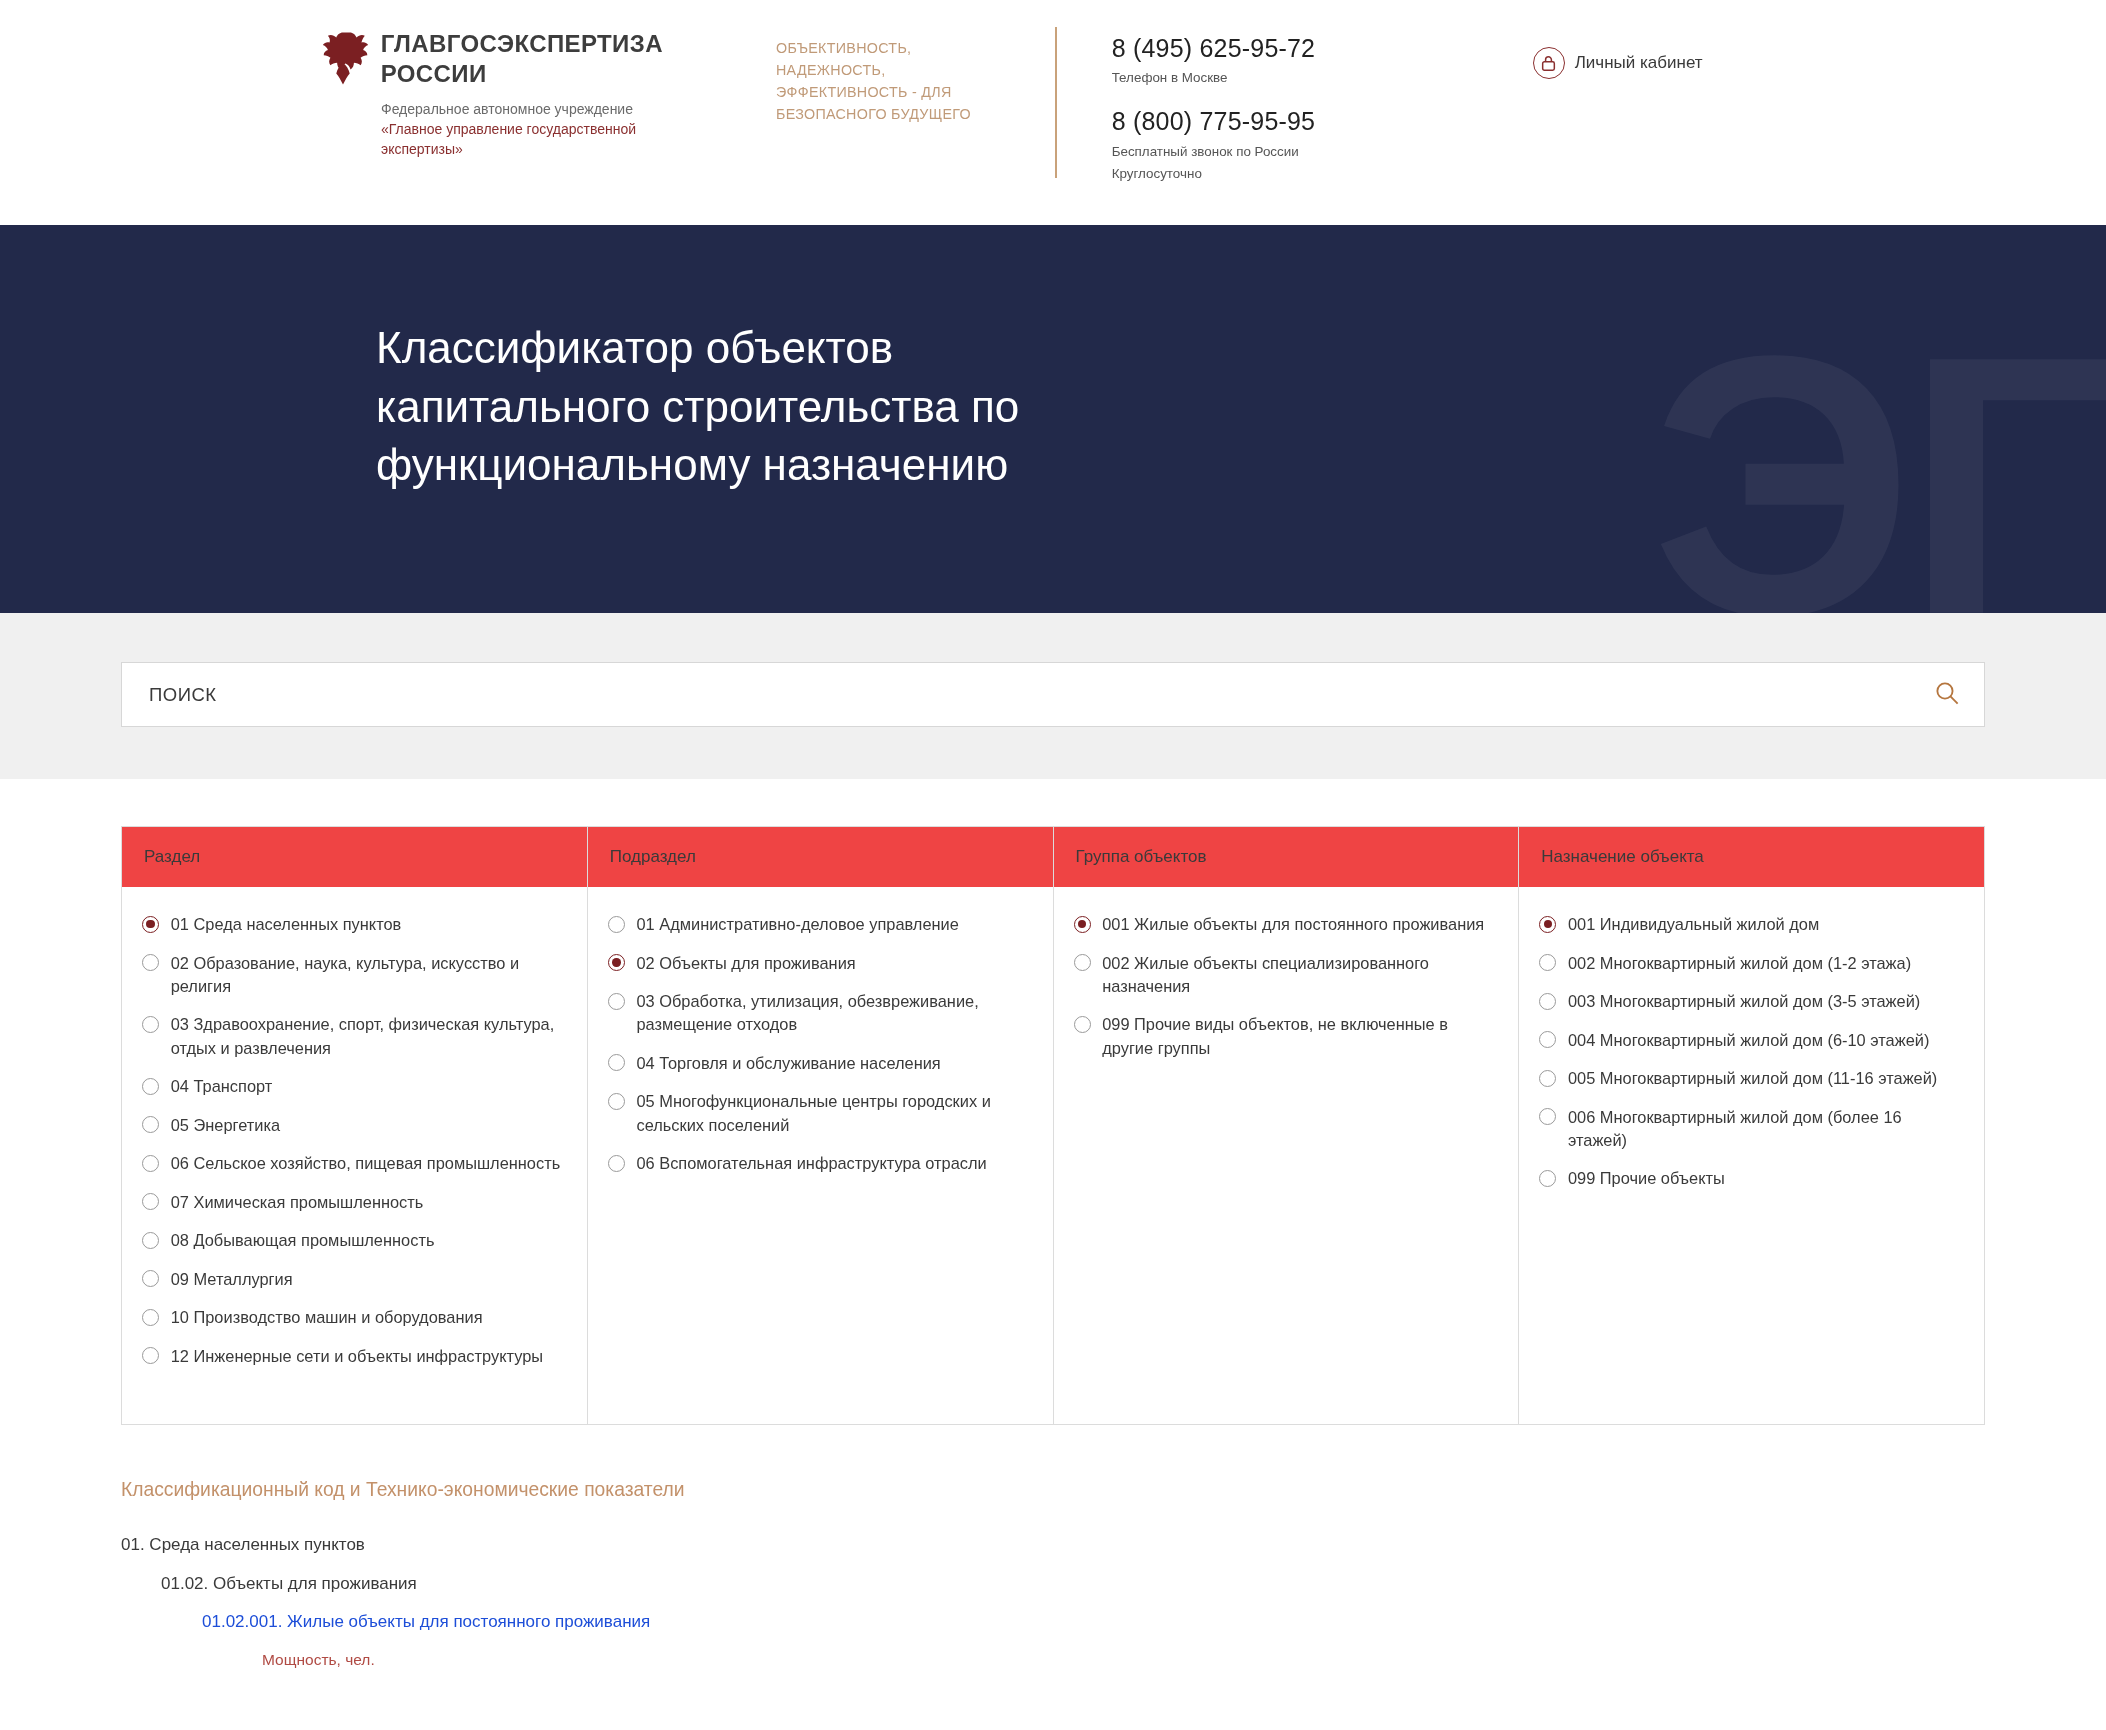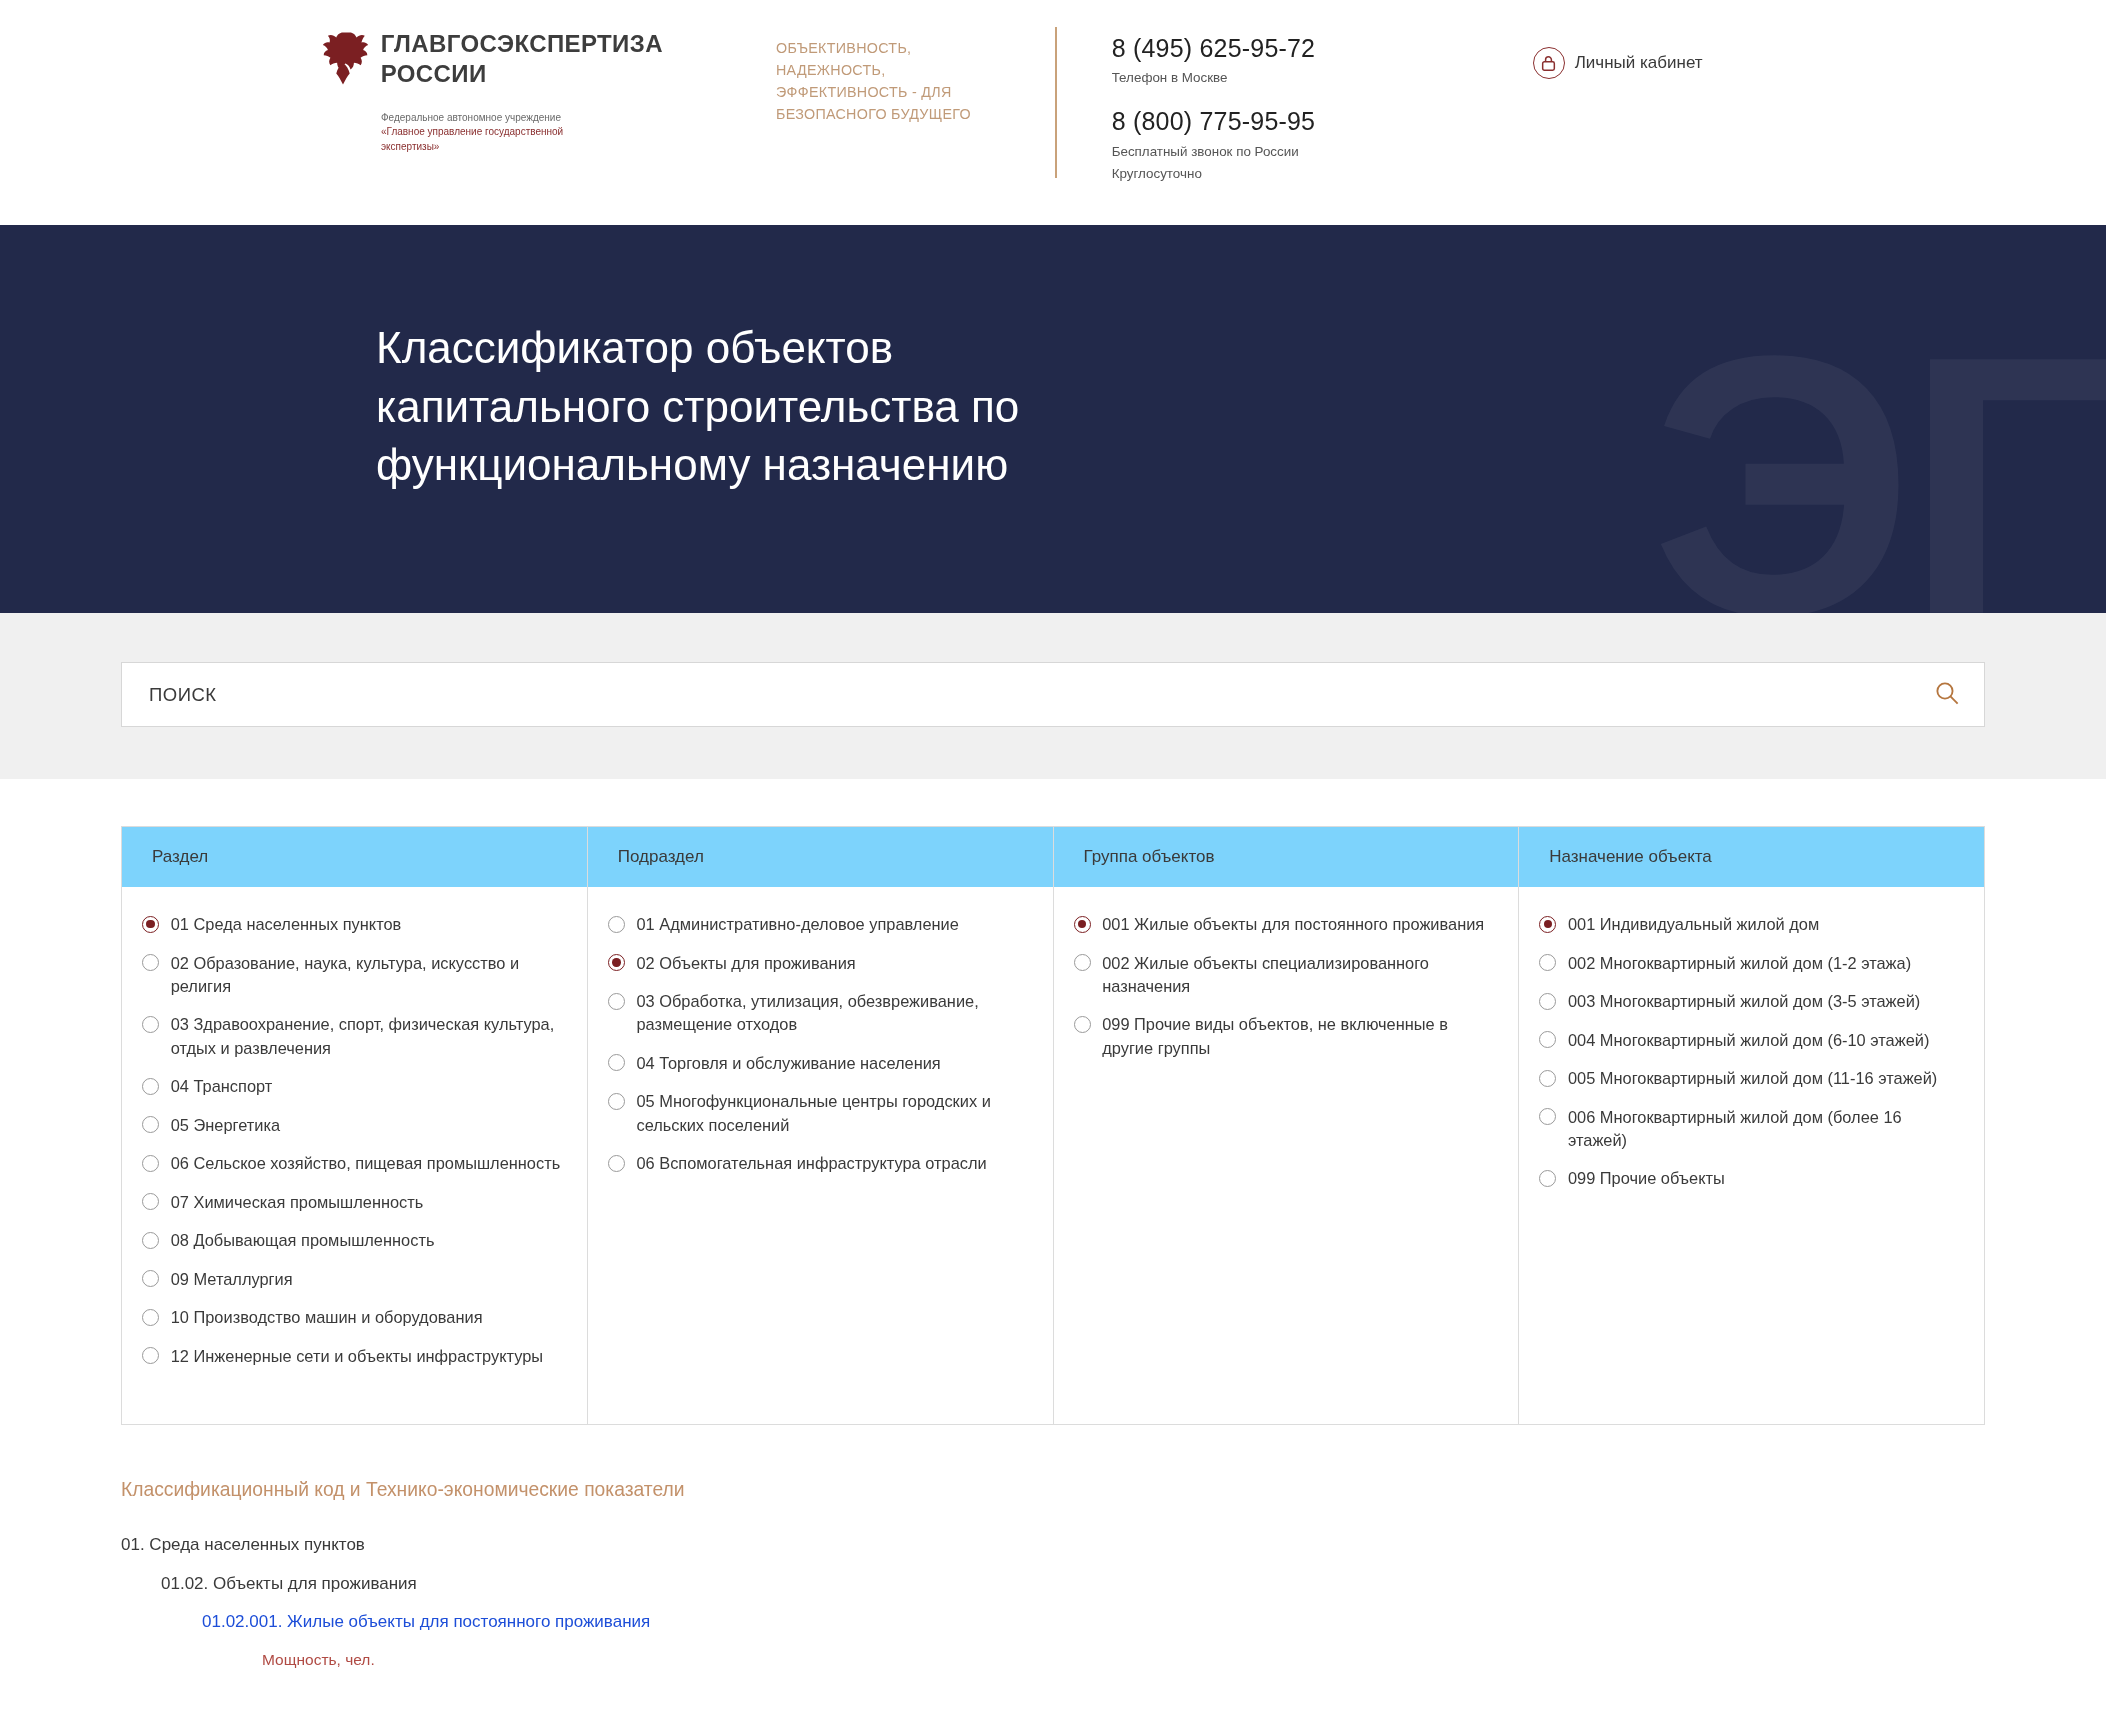--- a/index.html
+++ b/index.html
@@ -30,23 +30,23 @@
   .emblem { width: 52px; height: 59px; flex: none; }
   .logo-text-main {
     font-size: 24px;
     font-weight: bold;
     letter-spacing: 0.4px;
     color: #3d3d3d;
     line-height: 1.25;
   }
   .logo-text-main .sub { display: block; }
   .logo-sub {
-    margin-top: 22px;
+    margin-top: 10px;
     margin-left: 64px;
-    font-size: 10px;
+    font-size: 14px;
     line-height: 1.45;
     color: #8a2f2f;
   }
   .logo-sub .grey { color: #6a6a6a; }
 
   .slogan {
     margin-left: 65px;
     padding-top: 18.5px;
     width: 235px;
     font-size: 14.3px;
@@ -162,25 +162,25 @@
     display: flex;
     background: #ffffff;
   }
   .col {
     flex: 1 1 0;
     border-right: 0.8px solid #dcdcdc;
     min-height: 597px;
   }
   .col:last-child { border-right: none; }
   .col-head {
-    background: #7dd3fc;
+    background: #ef4444;
     height: 60px;
     display: flex;
     align-items: center;
-    padding-left: 30px;
+    padding-left: 22px;
     font-size: 17px;
     color: #3a3a3a;
   }
   .col-body { padding: 18.5px 17px 20px 15px; }
   .opt {
     display: flex;
     align-items: flex-start;
     gap: 11.7px;
     padding: 7.6px 3.4px 7.6px 5px;
     cursor: pointer;

